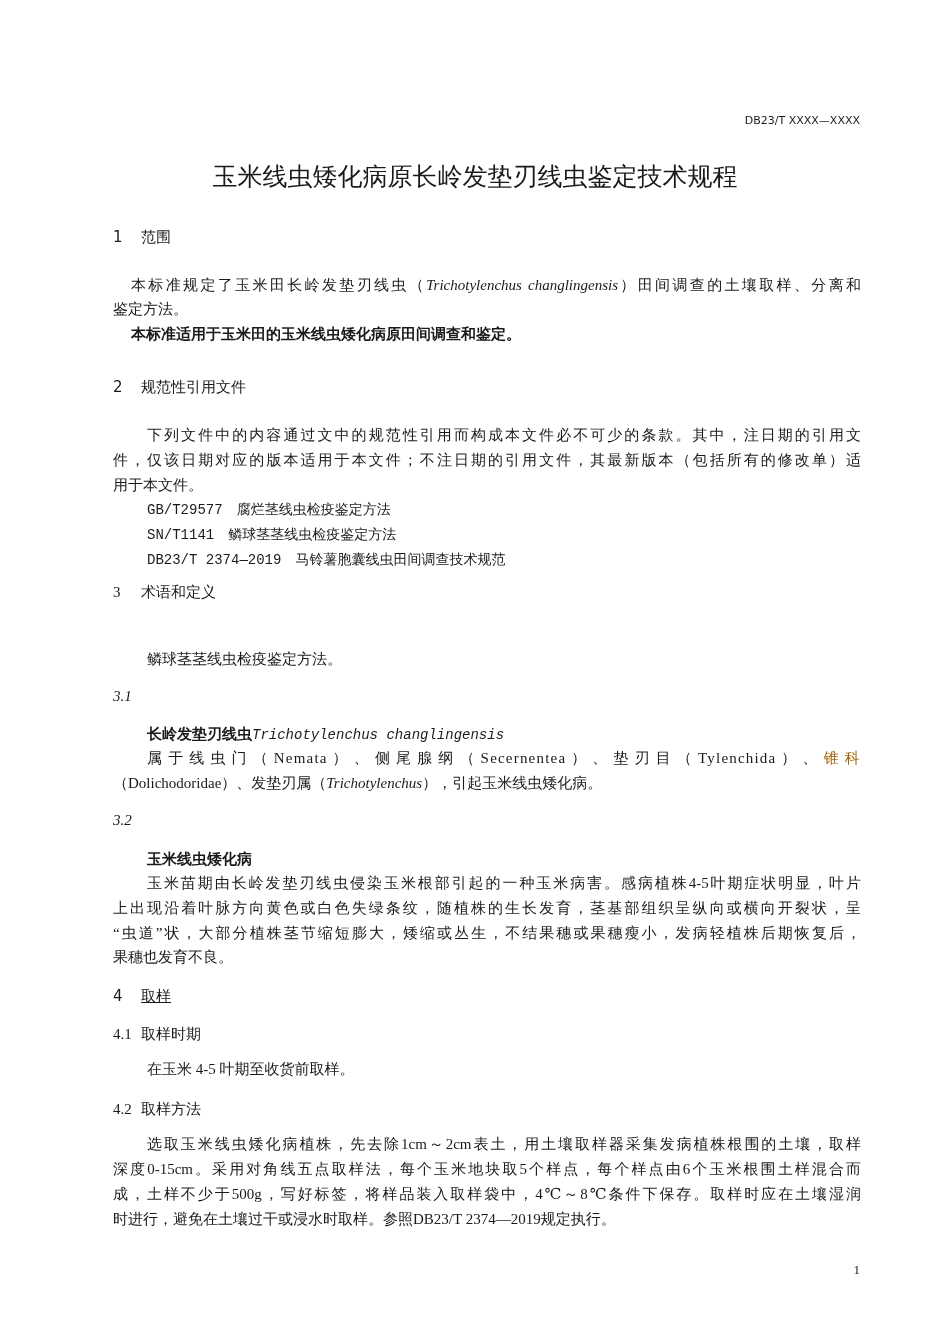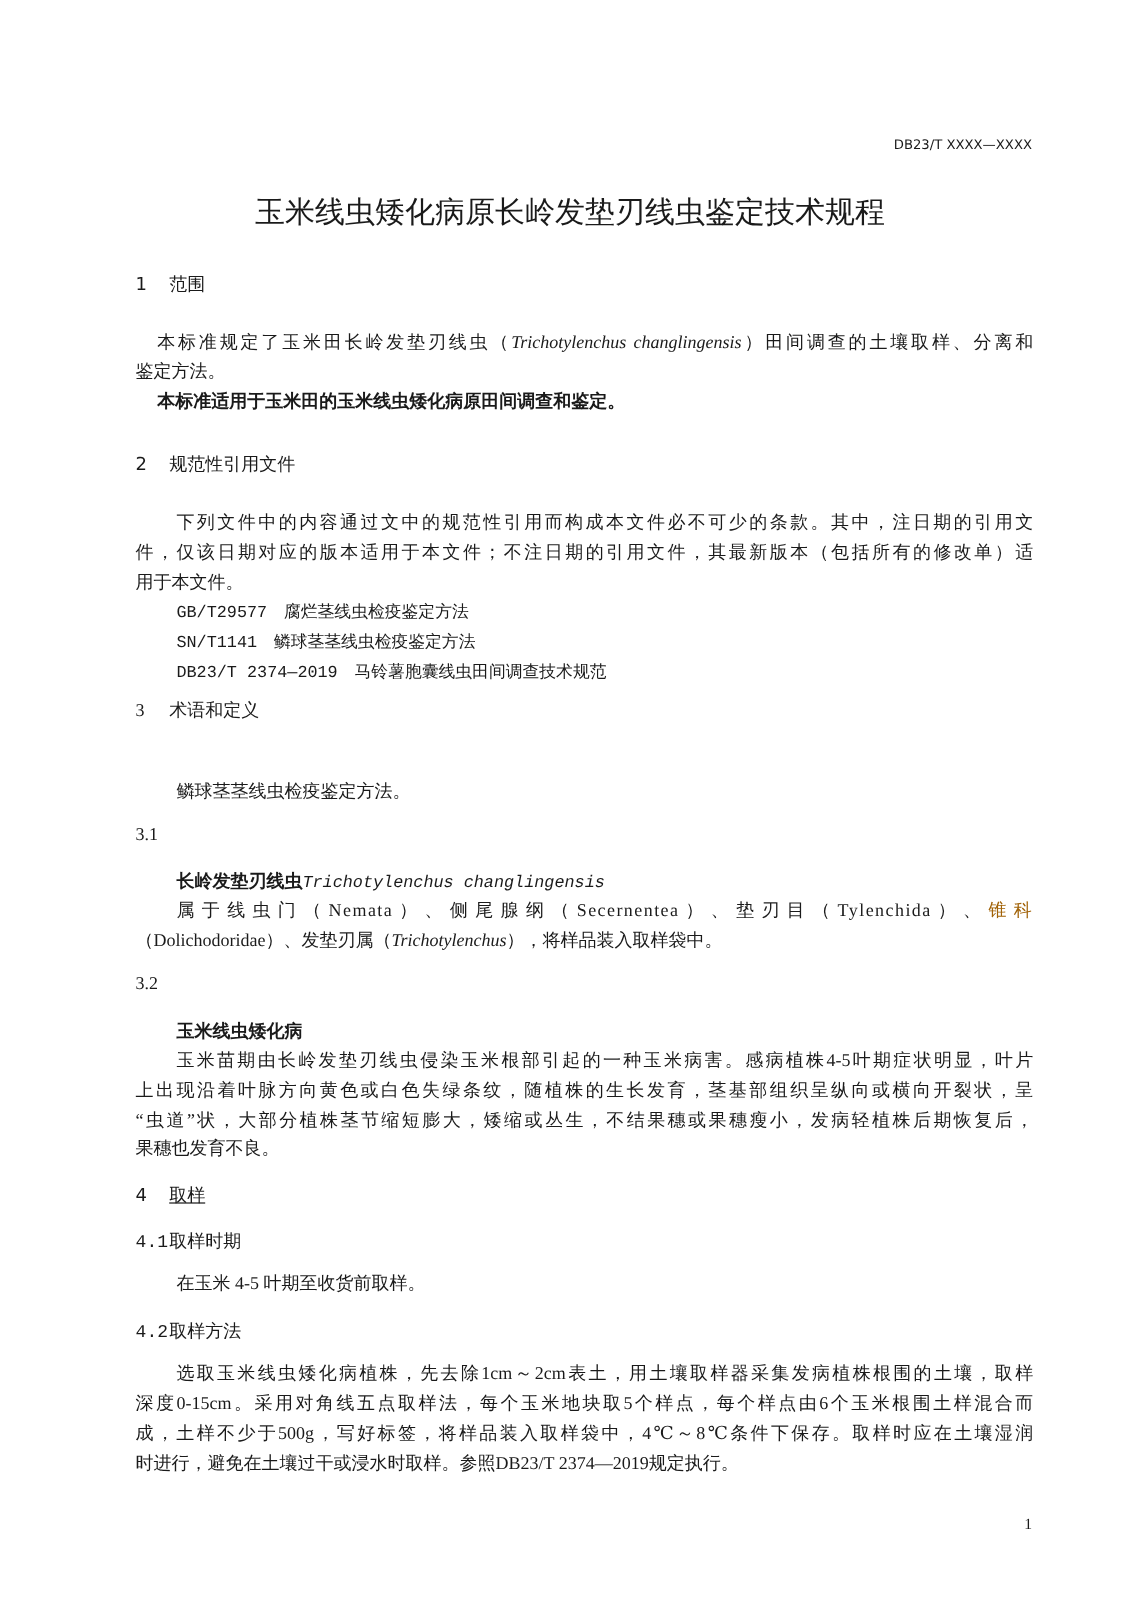--- a/index.html
+++ b/index.html
@@ -6,22 +6,22 @@
   body { width: 950px; height: 1344px; position: relative; overflow: hidden; color: #1a1a1a; }
   .page { position: absolute; left: 0; top: 0; width: 950px; height: 1344px; }
   .abs { position: absolute; white-space: nowrap; }
   .sans { font-family: "DejaVu Sans", "Liberation Sans", sans-serif; }
   .serif { font-family: "Liberation Serif", "DejaVu Serif", serif; }
   .doc-code { right: 90px; top: 114px; font-size: 11px; }
   .doc-title { left: 0; width: 950px; top: 160px; text-align: center; font-size: 25px; letter-spacing: 0px; }
   .h1 { left: 113px; font-size: 15px; }
   .h1 .num { display: inline-block; width: 28px; }
   .h2 { left: 113px; font-size: 15px; }
-  .h2 .num { display: inline-block; width: 28px; font-family: Liberation Mono, monospace; }
-  .num-serif { font-family: "Liberation Serif", serif; font-size: 15px; }
+  .h2 .num { display: inline-block; width: 28px; font-family: Liberation Serif, serif; }
+  .num-serif { font-family: "Liberation Serif", serif; font-size: 15px; font-style: italic; }
   .line { position: absolute; left: 113px; width: 748px; font-size: 15px; white-space: nowrap; }
   .just { text-align: justify; text-align-last: justify; }
   .ref { position: absolute; left: 147px; font-size: 14px; white-space: nowrap; }
   .ref .code { font-family: "Liberation Mono", monospace; font-size: 14px; margin-right: 14px; }
   .term { position: absolute; left: 147px; font-size: 15px; white-space: nowrap; }
   .term .zh { font-family: "DejaVu Sans", sans-serif; font-weight: bold; }
   .term .latin { font-family: "Liberation Mono", monospace; font-style: italic; font-size: 14px; }
   i { font-style: italic; }
   .gray { color: #a16207; margin-top: 40px; }
   .page-number { right: 90px; top: 1262px; font-size: 13px; }
@@ -67,21 +67,21 @@
 
   <div class="line serif" style="top:650px; text-indent:34px;">鳞球茎茎线虫检疫鉴定方法。</div>
 
   <div class="abs num-serif" style="left:113px; top:688px;">3.1</div>
 
   <div class="term" style="top:725px;">
     <span class="zh">长岭发垫刃线虫</span><span class="latin">Trichotylenchus changlingensis</span>
   </div>
 
   <div class="line serif just" style="top:749px; text-indent:34px; letter-spacing:1.2px;"><span>属于线虫门（Nemata）、侧尾腺纲（Secernentea）、垫刃目（Tylenchida）、</span><span class="gray">锥科</span></div>
-  <div class="line serif" style="top:774px;"><span>（Dolichodoridae）、发垫刃属（</span><i>Trichotylenchus</i><span>），将样品装入取样袋中。</span></div>
+  <div class="line serif" style="top:774px;"><span>（Dolichodoridae）、发垫刃属（</span><i>Trichotylenchus</i><span>），引起玉米线虫矮化病。</span></div>
 
   <div class="abs num-serif" style="left:113px; top:812px;">3.2</div>
 
   <div class="term" style="top:850px;">
     <span class="zh">玉米线虫矮化病</span>
   </div>
 
   <div class="line serif just" style="top:874px; text-indent:34px;">玉米苗期由长岭发垫刃线虫侵染玉米根部引起的一种玉米病害。感病植株4-5叶期症状明显，叶片</div>
   <div class="line serif just" style="top:899px;">上出现沿着叶脉方向黄色或白色失绿条纹，随植株的生长发育，茎基部组织呈纵向或横向开裂状，呈</div>
   <div class="line serif just" style="top:924px;">“虫道”状，大部分植株茎节缩短膨大，矮缩或丛生，不结果穗或果穗瘦小，发病轻植株后期恢复后，</div>

